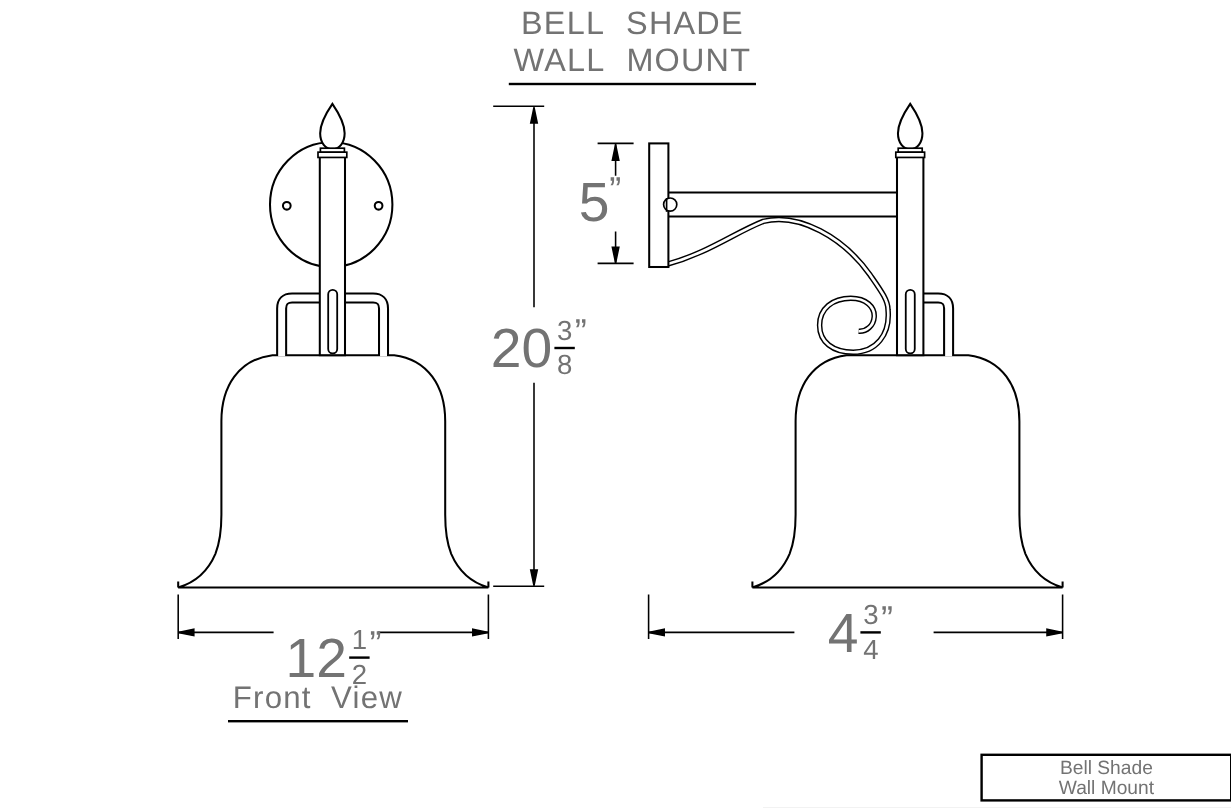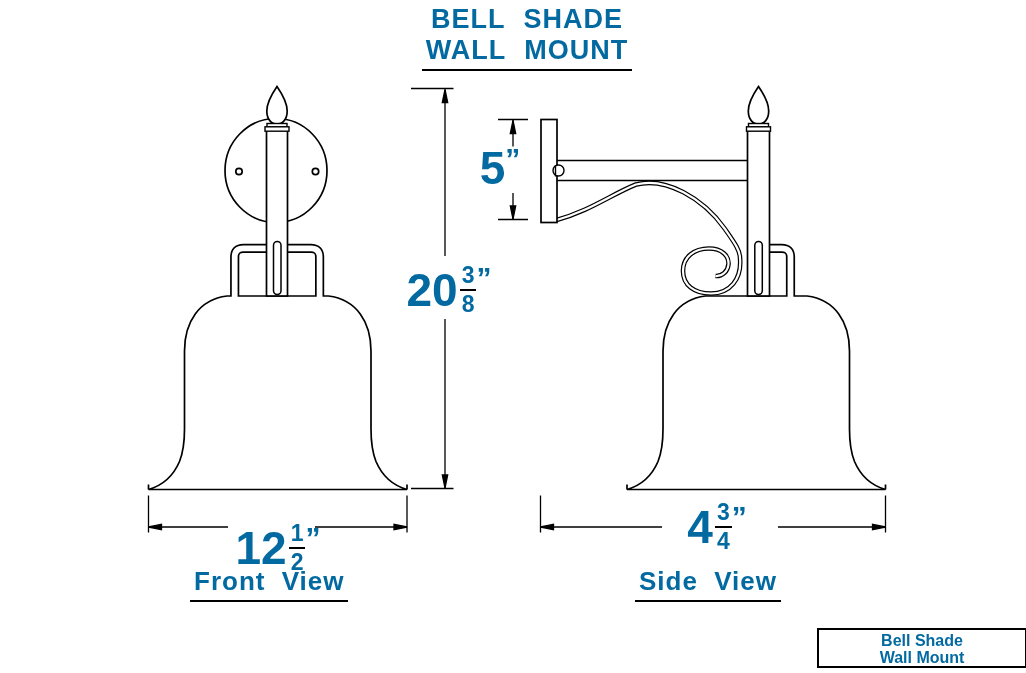--- a/index.html
+++ b/index.html
@@ -21,21 +21,21 @@
   .dim .unit{font-size:30px;line-height:1;align-self:flex-start;margin-top:1px;}
   .view-label{position:absolute;width:165px;text-align:left;font-size:26px;
     letter-spacing:1px;word-spacing:8px;}
   .title-block{position:absolute;left:817px;top:628px;width:210px;height:40px;
     border:2px solid #000;box-sizing:border-box;text-align:center;
     font-size:16px;line-height:17px;padding-top:2px;}
 </style>
 </head>
 <body>
 
-<div id="canvas" style="background: rgb(255, 255, 255); color: #0369a1; font-weight: bold;">
+<div id="canvas" style="background: rgb(255, 255, 255); color: #737373;">
 
   <svg width="1026" height="673" viewBox="0 0 1026 673">
 
     <g fill="none" stroke="#000" stroke-width="1.7">
 
       <path fill="#fff" d="
         M 148.5 489.5
         C 164 485, 173.5 475.5, 179.5 461.5
         C 183.5 451.5, 184.5 443, 184.5 429
         L 184.5 351
@@ -190,21 +190,18 @@
     <span class="frac">
       <span class="num">3</span>
       <span class="den">4</span>
     </span>
     <span class="unit">”</span>
   </div>
 
   <div class="view-label" style="left:190px;top:566px">
     <span class="underlined">Front View</span>
   </div>
-  <div class="view-label" style="left:635px;top:566px">
-    <span class="underlined">Side View</span>
-  </div>
 
   <div class="title-block">
     <div>Bell Shade</div>
     <div>Wall Mount</div>
   </div>
 </div>
 
 </body></html>

